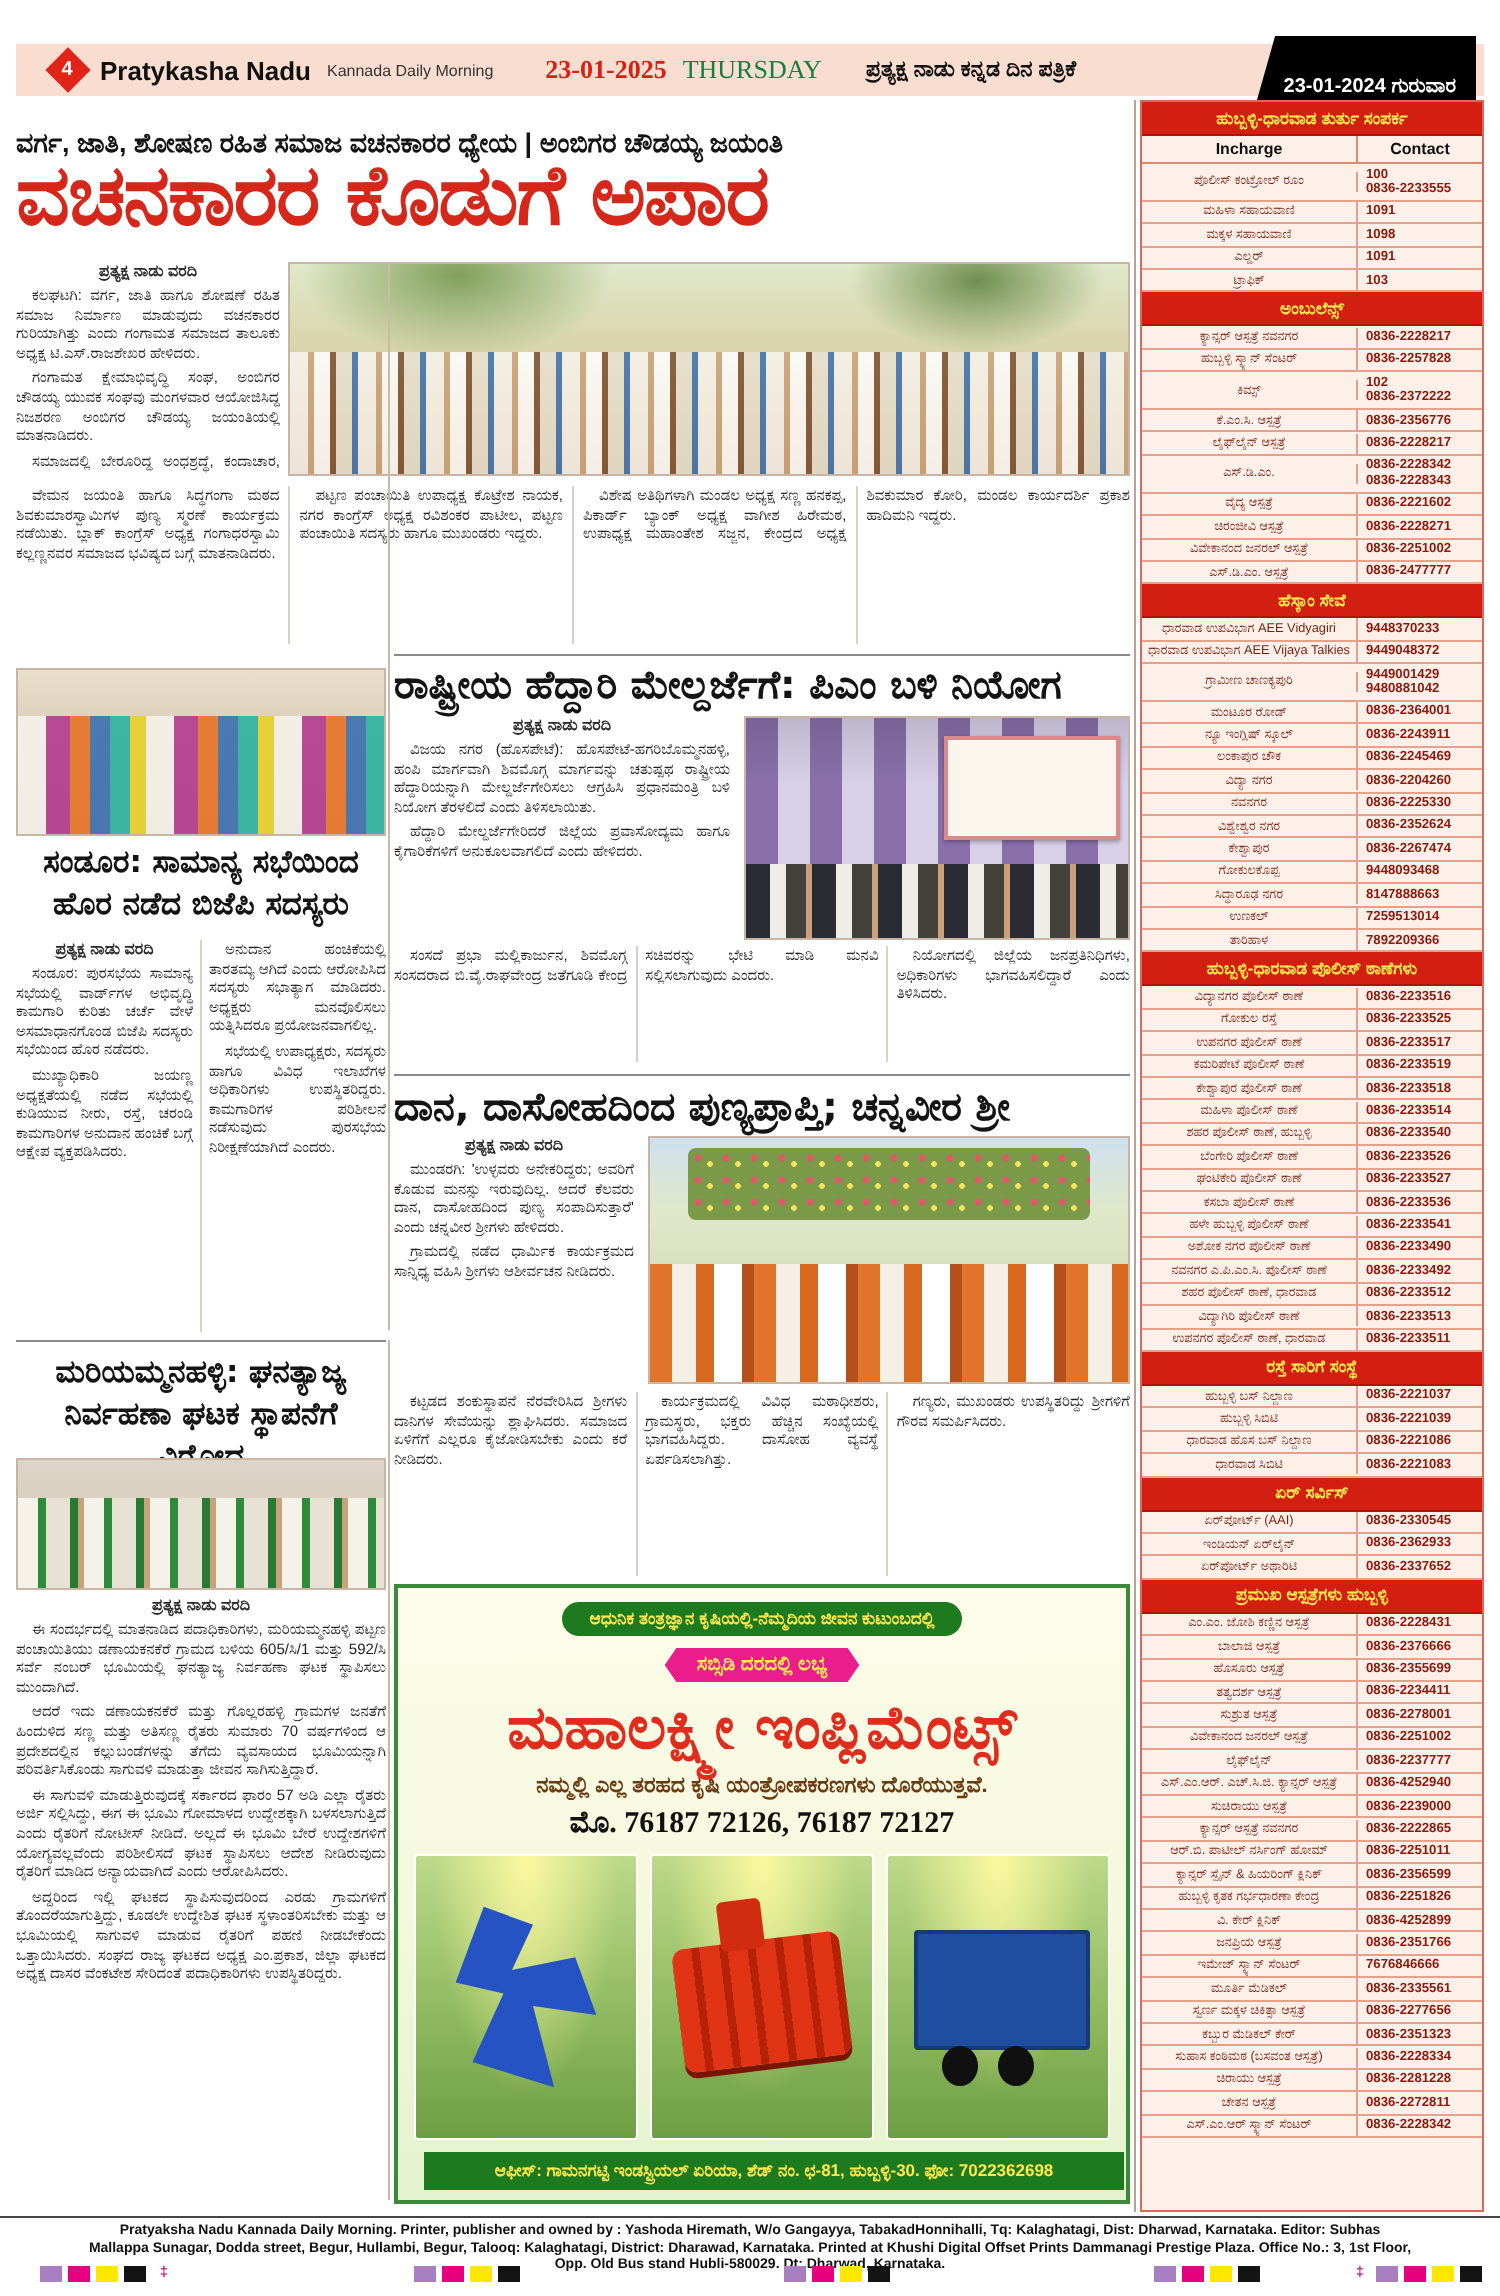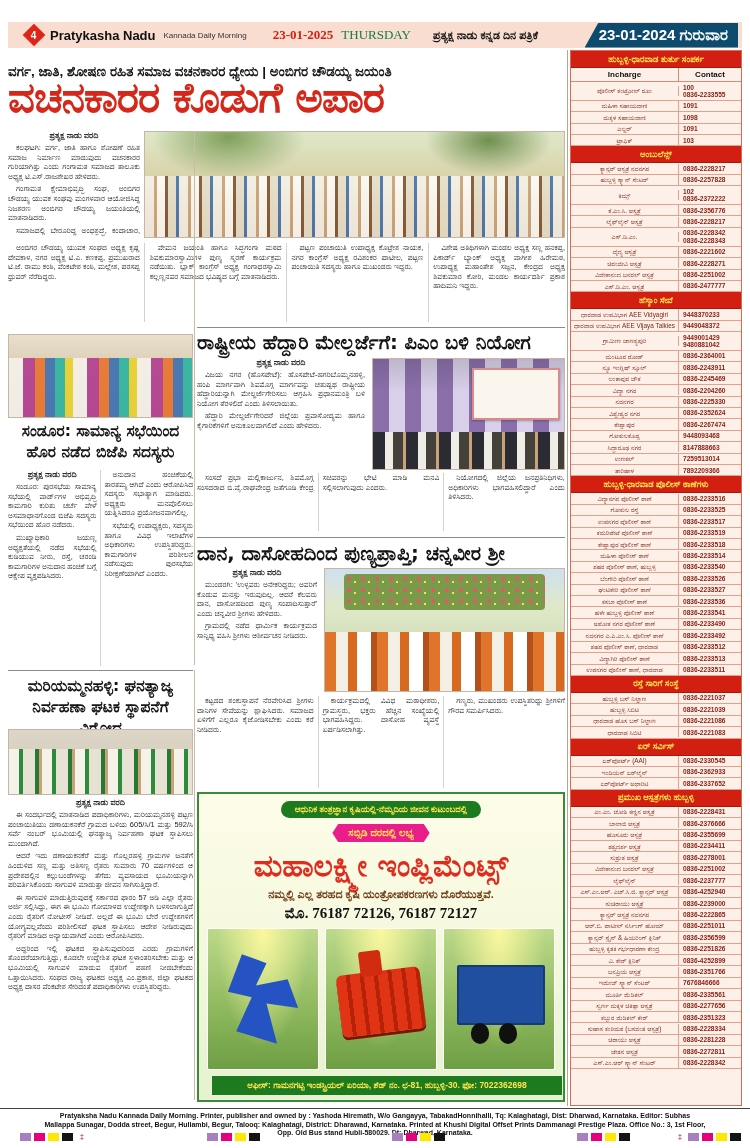--- a/index.html
+++ b/index.html
@@ -9,22 +9,22 @@
   .masthead{position:absolute;left:8px;top:22px;width:734px;height:26px;background:#f8ddd0;
             display:flex;align-items:center;gap:8px;padding:0 4px;box-sizing:border-box;}
   .diamond{width:16px;height:16px;background:#e02417;transform:rotate(45deg);margin-left:14px;
            display:flex;align-items:center;justify-content:center;flex:0 0 auto;}
   .diamond span{transform:rotate(-45deg);color:#fff;font-weight:bold;font-size:10px;}
   .mt-en{font-weight:bold;font-size:13px;color:#111;}
   .mt-sub{font-size:8px;color:#333;}
   .mast-date{font-family:Liberation Serif, serif;font-weight:bold;font-size:13px;color:#d42114;margin-left:18px;}
   .mast-day{font-family:"Liberation Serif",serif;font-size:13px;color:#15803d;}
   .mast-kn{font-weight:bold;font-size:11px;color:#111;margin-left:14px;}
-  .mast-datebox{margin-left:auto;background:#0c4a6e;color:#fff;font-weight:bold;font-size:15px;
-                padding:3px 10px 4px 14px;clip-path:polygon(9% 0,100% 0,100% 100%,0 100%);}
+  .mast-datebox{margin-left:auto;background:#000000;color:#fff;font-weight:bold;font-size:10px;
+                padding:20px 10px 4px 14px;clip-path:polygon(9% 0,100% 0,100% 100%,0 100%);}
   
   .kicker{position:absolute;left:8px;top:64px;width:557px;font-weight:bold;font-size:13.5px;color:#141414;}
   .headline1{position:absolute;left:8px;top:72px;width:557px;margin:0;font-size:42px;line-height:52px;
              font-weight:800;color:#d5281b;letter-spacing:-1px;font-family:"DejaVu Sans",sans-serif;}
   .byline{font-weight:bold;font-size:8px;text-align:center;color:#2b2b2b;margin:0 0 2px 0;}
   .paras p{margin:0 0 3px 0;font-size:7.5px;line-height:9.6px;text-align:justify;color:#222;text-indent:8px;}
   .lead-left{position:absolute;left:8px;top:131px;width:132px;height:106px;overflow:hidden;}
   .lead-body{position:absolute;left:8px;top:243px;width:557px;height:79px;overflow:hidden;
              column-count:4;column-gap:10px;column-rule:1px solid #d9cfc6;}
   
@@ -150,21 +150,20 @@
         <p>ಗಂಗಾಮತ ಕ್ಷೇಮಾಭಿವೃದ್ಧಿ ಸಂಘ, ಅಂಬಿಗರ ಚೌಡಯ್ಯ ಯುವಕ ಸಂಘವು ಮಂಗಳವಾರ ಆಯೋಜಿಸಿದ್ದ ನಿಜಶರಣ ಅಂಬಿಗರ ಚೌಡಯ್ಯ ಜಯಂತಿಯಲ್ಲಿ ಮಾತನಾಡಿದರು.</p>
         <p>ಸಮಾಜದಲ್ಲಿ ಬೇರೂರಿದ್ದ ಅಂಧಶ್ರದ್ಧೆ, ಕಂದಾಚಾರ, ಮೌಢ್ಯಗಳ ವಿರುದ್ಧ ವಚನಕಾರರು ಜನಜಾಗೃತಿ ಮೂಡಿಸಿದರು ಎಂದರು.</p>
       </div>
   </div>
 
   <div class="photo photo1">
     <div class="crowd"></div>
   </div>
 
   <div class="lead-body paras">
-      <p>ಅಂಬಿಗರ ಚೌಡಯ್ಯ ಯುವಕ ಸಂಘದ ಅಧ್ಯಕ್ಷ ಕೃಷ್ಣ ದೇವಕಾಳ, ನಗರ ಅಧ್ಯಕ್ಷ ಟಿ.ಎ. ಕಣಕಪ್ಪ, ಪ್ರಮುಖರಾದ ಟಿ.ಜೆ. ರಾಮು ಕಂಠಿ, ವೆಂಕಟೇಶ ಕಂಠಿ, ಮಲ್ಲೇಶ, ಪರಸಪ್ಪ ಧ್ರುವರ್ ನೆರೆದಿದ್ದರು.</p>
       <p>ವೇಮನ ಜಯಂತಿ ಹಾಗೂ ಸಿದ್ಧಗಂಗಾ ಮಠದ ಶಿವಕುಮಾರಸ್ವಾಮಿಗಳ ಪುಣ್ಯ ಸ್ಮರಣೆ ಕಾರ್ಯಕ್ರಮ ನಡೆಯಿತು. ಬ್ಲಾಕ್ ಕಾಂಗ್ರೆಸ್ ಅಧ್ಯಕ್ಷ ಗಂಗಾಧರಸ್ವಾಮಿ ಕಲ್ಲಣ್ಣನವರ ಸಮಾಜದ ಭವಿಷ್ಯದ ಬಗ್ಗೆ ಮಾತನಾಡಿದರು.</p>
       <p>ಪಟ್ಟಣ ಪಂಚಾಯಿತಿ ಉಪಾಧ್ಯಕ್ಷ ಕೊಟ್ರೇಶ ನಾಯಕ, ನಗರ ಕಾಂಗ್ರೆಸ್ ಅಧ್ಯಕ್ಷ ರವಿಶಂಕರ ಪಾಟೀಲ, ಪಟ್ಟಣ ಪಂಚಾಯಿತಿ ಸದಸ್ಯರು ಹಾಗೂ ಮುಖಂಡರು ಇದ್ದರು.</p>
       <p>ವಿಶೇಷ ಅತಿಥಿಗಳಾಗಿ ಮಂಡಲ ಅಧ್ಯಕ್ಷ ಸಣ್ಣ ಹನಕಪ್ಪ, ಪಿಕಾರ್ಡ್ ಬ್ಯಾಂಕ್ ಅಧ್ಯಕ್ಷ ವಾಗೀಶ ಹಿರೇಮಠ, ಉಪಾಧ್ಯಕ್ಷ ಮಹಾಂತೇಶ ಸಜ್ಜನ, ಕೇಂದ್ರದ ಅಧ್ಯಕ್ಷ ಶಿವಕುಮಾರ ಕೋರಿ, ಮಂಡಲ ಕಾರ್ಯದರ್ಶಿ ಪ್ರಕಾಶ ಹಾದಿಮನಿ ಇದ್ದರು.</p>
     </div>
 
   <div class="story2">
     <h2 class="h2kn">ರಾಷ್ಟ್ರೀಯ ಹೆದ್ದಾರಿ ಮೇಲ್ದರ್ಜೆಗೆ: ಪಿಎಂ ಬಳಿ ನಿಯೋಗ</h2>
   </div>
   <div class="story2-left">
     <div class="byline">ಪ್ರತ್ಯಕ್ಷ ನಾಡು ವರದಿ</div>

